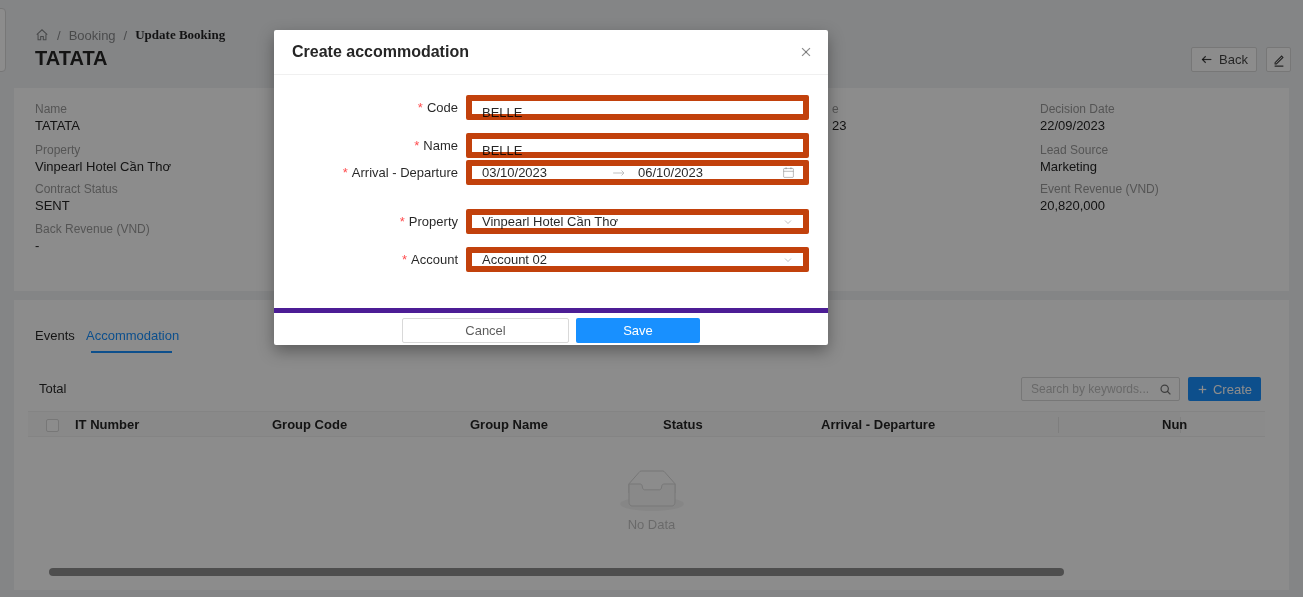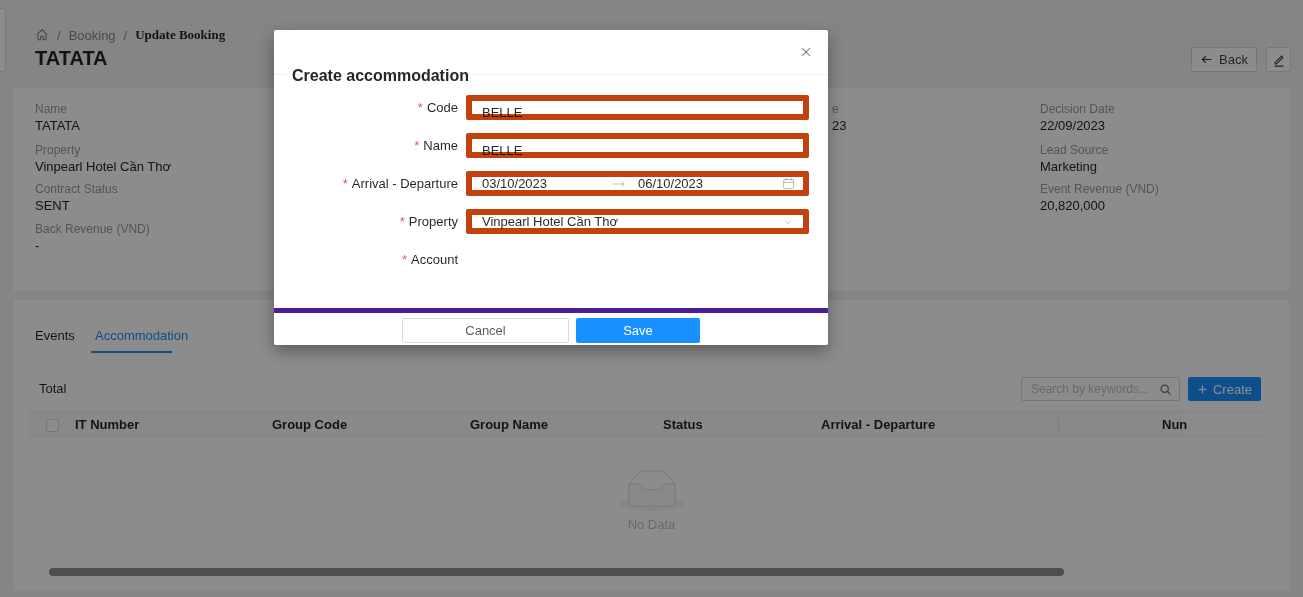--- a/index.html
+++ b/index.html
@@ -44,21 +44,21 @@
   .empty-wrap { position:absolute; left:0; top:170px; width:1275px; display:flex; flex-direction:column; align-items:center; gap:6px; }
   .empty-text { font-size:13px; color:rgba(0,0,0,.25); }
 
   .hscroll-track { position:absolute; left:14px; top:268px; width:1237px; height:8px; background:transparent; }
   .hscroll-thumb { position:absolute; left:21px; top:0; width:1015px; height:8px; border-radius:4px; background:#8f8f8f; cursor:grab; }
 
   
   .overlay { position:absolute; inset:0; background:rgba(0,0,0,.45); z-index:10; }
   .modal { position:absolute; left:274px; top:30px; width:554px; height:315px; background:#fff; border-radius:2px; box-shadow:0 6px 16px rgba(0,0,0,.35); z-index:20; }
   .modal-header { position:absolute; left:0; top:0; width:100%; height:45px; border-bottom:1px solid #f0f0f0; }
-  .modal-title { position:absolute; left:18px; top:13px; font-size:16px; font-weight:600; color:#262626;margin-top:24px; }
+  .modal-title { position:absolute; left:18px; top:13px; font-size:16px; font-weight:600; color:#262626; }
   .modal-close { position:absolute; right:14px; top:14px; width:16px; height:16px; color:rgba(0,0,0,.45); cursor:pointer; display:flex; align-items:center; justify-content:center; }
   .form-row { position:absolute; left:0; width:100%; height:25px; }
   .form-label { position:absolute; left:0; top:0; width:184px; height:25px; text-align:right; font-size:13px; color:rgba(0,0,0,.85); line-height:25px; white-space:nowrap; }
   .req { color:#ff4d4f; margin-right:4px; }
   .form-label::after { content:""; }
   .fld { position:absolute; left:192px; top:0; width:343px; height:25px; border:6px solid #c2410c; border-radius:2px; background:#fff; }
   .fld input.text { width:100%; height:23px; border:none; outline:none; padding:0 10px; font-size:13px; color:rgba(0,0,0,.85); background:transparent; font-family:"Liberation Sans", sans-serif; }
   .range { display:flex; align-items:center; }
   .range input { border:none; outline:none; height:23px; font-size:13px; color:rgba(0,0,0,.85); background:transparent; font-family:"Liberation Sans", sans-serif; }
   .range .start { width:140px; padding-left:10px; }
@@ -146,21 +146,21 @@
       <div class="fvalue">Marketing</div>
     </div>
     <div class="fgroup" style="left:1026px; top:94px;">
       <div class="flabel">Event Revenue (VND)</div>
       <div class="fvalue">20,820,000</div>
     </div>
   </div>
 
   <div class="content-card">
     <div class="tab tab-inactive" style="left:21px;">Events</div>
-    <div class="tab tab-active" style="left:81px;">Accommodation</div>
+    <div class="tab tab-active" style="left:72px;">Accommodation</div>
     <div class="tab-underline"></div>
 
     <div class="total-label">Total</div>
 
     <div class="search-box">
       <input type="text" placeholder="Search by keywords..." style="">
       <span class="search-icon">
         <svg width="13" height="13" viewBox="0 0 16 16" fill="none" stroke="currentColor" stroke-width="1.5">
             <circle cx="7" cy="7" r="4.5"></circle>
             <path d="M10.5 10.5 L14 14"></path>
@@ -230,21 +230,21 @@
       </div>
     </div>
 
     <div class="form-row" style="top:103px;">
       <div class="form-label"><span class="req">*</span><span>Name</span></div>
       <div class="fld">
         <input class="text" type="text" value="BELLE" style="">
       </div>
     </div>
 
-    <div class="form-row" style="top:141px;text-decoration:underline;">
+    <div class="form-row" style="top:130px;text-decoration:underline;">
       <div class="form-label"><span class="req">*</span><span>Arrival - Departure</span></div>
       <div class="fld range">
         <input class="start" type="text" value="03/10/2023" style="">
         <span class="range-arrow">
           <svg width="14" height="10" viewBox="0 0 16 12" fill="none" stroke="currentColor" stroke-width="1.2">
               <path d="M1 6 H14"></path>
               <path d="M11 3 L14 6 L11 9"></path>
             </svg>
         </span>
         <input class="end" type="text" value="06/10/2023" style="">
@@ -266,20 +266,28 @@
         <span class="chevron">
           <svg width="12" height="12" viewBox="0 0 16 16" fill="none" stroke="currentColor" stroke-width="1.3">
               <path d="M4 6 L8 10 L12 6"></path>
             </svg>
         </span>
       </div>
     </div>
 
     <div class="form-row" style="top:217px;">
       <div class="form-label"><span class="req">*</span><span>Account</span></div>
+      <div class="fld select">
+        <span class="sel-text">Account 02</span>
+        <span class="chevron">
+          <svg width="12" height="12" viewBox="0 0 16 16" fill="none" stroke="currentColor" stroke-width="1.3">
+              <path d="M4 6 L8 10 L12 6"></path>
+            </svg>
+        </span>
+      </div>
     </div>
 
     <div class="modal-footer">
       <button class="btn-cancel">Cancel</button>
       <button class="btn-save">Save</button>
     </div>
   </div>
 
 </div>
 

